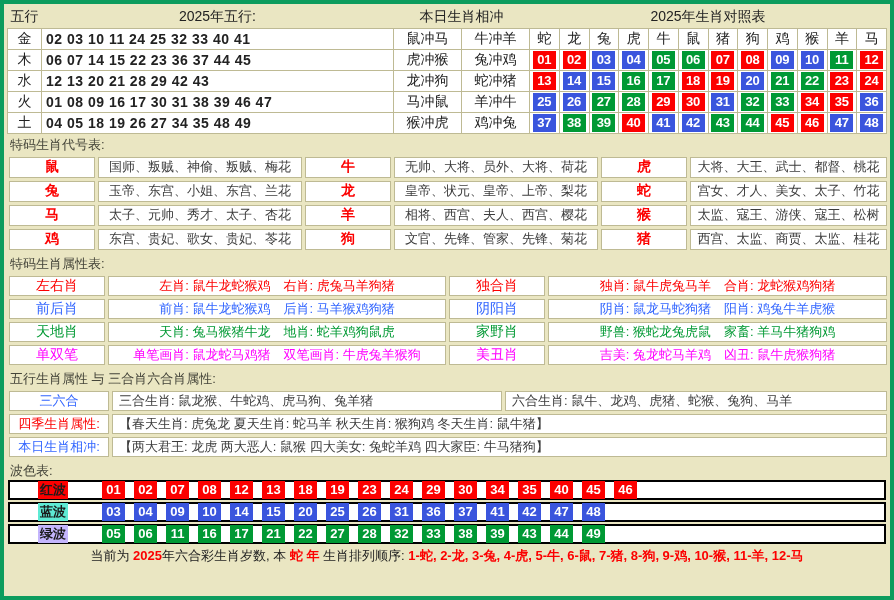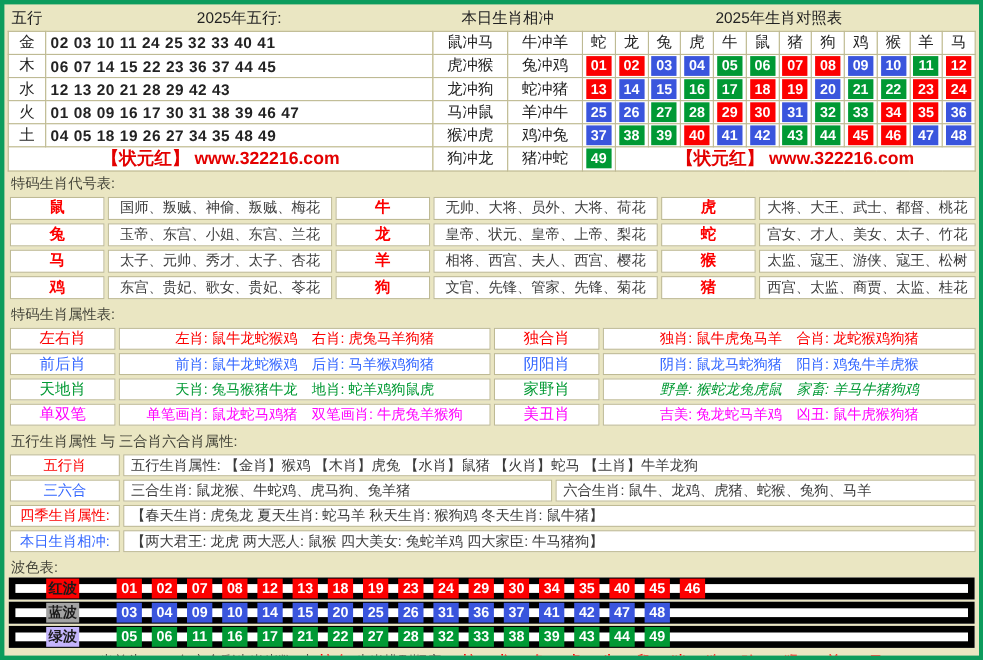--- a/index.html
+++ b/index.html
@@ -75,21 +75,21 @@
   table.codes td.zlabel { color: #FC0000; font-weight: bold; font-size: 14px; }
   table.attrs td { height: 16px; }
   table.attrs td.alabel { font-size: 14px; }
   table.combo td { height: 16px; }
   table.combo td.ctext { text-align: left; padding-left: 6px; }
   
   .wave-row {
     height: 20px;
     margin: 0 4px 2px 4px;
     background: #fff;
-    border: 6px solid #000000;
+    border: 2px solid #000000;
     display: flex;
     align-items: center;
   }
   .wave-label {
     margin-left: 28px;
     padding: 0 2px;
     height: 18px; line-height: 18px;
     font-size: 13px; font-weight: bold;
     color: #1A1A1A;
   }
@@ -218,27 +218,20 @@
           <td><span class="chip" style="background: rgb(252, 0, 0);">40</span></td>
           <td><span class="chip" style="background: rgb(58, 85, 221);">41</span></td>
           <td><span class="chip" style="background: rgb(58, 85, 221);">42</span></td>
           <td><span class="chip" style="background: rgb(0, 153, 52);">43</span></td>
           <td><span class="chip" style="background: rgb(0, 153, 52);">44</span></td>
           <td><span class="chip" style="background: rgb(252, 0, 0);">45</span></td>
           <td><span class="chip" style="background: rgb(252, 0, 0);">46</span></td>
           <td><span class="chip" style="background: rgb(58, 85, 221);">47</span></td>
           <td><span class="chip" style="background: rgb(58, 85, 221);">48</span></td>
         </tr>
-        <tr>
-          <td colspan="2" class="site">【状元红】 www.322216.com</td>
-          <td>狗冲龙</td>
-          <td>猪冲蛇</td>
-          <td><span class="chip" style="background: rgb(0, 153, 52);">49</span></td>
-          <td colspan="11" class="site">【状元红】 www.322216.com</td>
-        </tr>
       </tbody>
   </table>
 
   <div class="sect-label">特码生肖代号表:</div>
   <table class="sect codes">
     <colgroup>
       <col style="width:86px">
         <col style="width:204px">
       <col style="width:86px">
         <col style="width:204px">
@@ -299,43 +292,39 @@
         <tr>
           <td class="alabel" style="color: rgb(51, 102, 255);">前后肖</td>
           <td class="atext" style="color: rgb(51, 102, 255);">前肖: 鼠牛龙蛇猴鸡　后肖: 马羊猴鸡狗猪</td>
           <td class="alabel" style="color: rgb(51, 102, 255);">阴阳肖</td>
           <td class="atext" style="color: rgb(51, 102, 255);">阴肖: 鼠龙马蛇狗猪　阳肖: 鸡兔牛羊虎猴</td>
         </tr>
         <tr>
           <td class="alabel" style="color: rgb(0, 153, 51);">天地肖</td>
           <td class="atext" style="color: rgb(0, 153, 51); margin-left: 38px;">天肖: 兔马猴猪牛龙　地肖: 蛇羊鸡狗鼠虎</td>
           <td class="alabel" style="color: rgb(0, 153, 51);">家野肖</td>
-          <td class="atext" style="color: rgb(0, 153, 51); font-style: italic;">野兽: 猴蛇龙兔虎鼠　家畜: 羊马牛猪狗鸡</td>
+          <td class="atext" style="color: rgb(0, 153, 51);">野兽: 猴蛇龙兔虎鼠　家畜: 羊马牛猪狗鸡</td>
         </tr>
         <tr>
           <td class="alabel" style="color: rgb(255, 0, 255); font-family: Liberation Mono, monospace;">单双笔</td>
           <td class="atext" style="color: rgb(255, 0, 255);">单笔画肖: 鼠龙蛇马鸡猪　双笔画肖: 牛虎兔羊猴狗</td>
           <td class="alabel" style="color: rgb(255, 0, 255);">美丑肖</td>
           <td class="atext" style="color: rgb(255, 0, 255);">吉美: 兔龙蛇马羊鸡　凶丑: 鼠牛虎猴狗猪</td>
         </tr>
       </tbody>
   </table>
 
   <div class="sect-label">五行生肖属性 与 三合肖六合肖属性:</div>
   <table class="sect combo">
     <colgroup>
       <col style="width:100px">
         <col style="width:390px">
         <col>
     </colgroup>
     <tbody id="combo-body">
-        <tr>
-          <td style="color: rgb(252, 0, 0);">五行肖</td>
-          <td class="ctext" colspan="2">五行生肖属性: 【金肖】猴鸡 【木肖】虎兔 【水肖】鼠猪 【火肖】蛇马 【土肖】牛羊龙狗</td>
-        </tr>
         <tr>
           <td style="color: rgb(51, 102, 255);">三六合</td>
           <td class="ctext">三合生肖: 鼠龙猴、牛蛇鸡、虎马狗、兔羊猪</td>
           <td class="ctext">六合生肖: 鼠牛、龙鸡、虎猪、蛇猴、兔狗、马羊</td>
         </tr>
         <tr>
           <td style="color: rgb(252, 0, 0);">四季生肖属性:</td>
           <td class="ctext" colspan="2">【春天生肖: 虎兔龙 夏天生肖: 蛇马羊 秋天生肖: 猴狗鸡 冬天生肖: 鼠牛猪】</td>
         </tr>
         <tr>
@@ -363,21 +352,21 @@
           <span class="chip" style="background: rgb(252, 0, 0);">29</span>
           <span class="chip" style="background: rgb(252, 0, 0);">30</span>
           <span class="chip" style="background: rgb(252, 0, 0);">34</span>
           <span class="chip" style="background: rgb(252, 0, 0);">35</span>
           <span class="chip" style="background: rgb(252, 0, 0);">40</span>
           <span class="chip" style="background: rgb(252, 0, 0);">45</span>
           <span class="chip" style="background: rgb(252, 0, 0);">46</span>
         </span>
       </div>
       <div class="wave-row">
-        <span class="wave-label" style="background: #a3a3a3;">蓝波</span>
+        <span class="wave-label" style="background: #5eead4;">蓝波</span>
         <span class="wave-nums">
           <span class="chip" style="background: rgb(58, 85, 221);">03</span>
           <span class="chip" style="background: rgb(58, 85, 221);">04</span>
           <span class="chip" style="background: rgb(58, 85, 221);">09</span>
           <span class="chip" style="background: rgb(58, 85, 221);">10</span>
           <span class="chip" style="background: rgb(58, 85, 221);">14</span>
           <span class="chip" style="background: rgb(58, 85, 221);">15</span>
           <span class="chip" style="background: rgb(58, 85, 221);">20</span>
           <span class="chip" style="background: rgb(58, 85, 221);">25</span>
           <span class="chip" style="background: rgb(58, 85, 221);">26</span>

